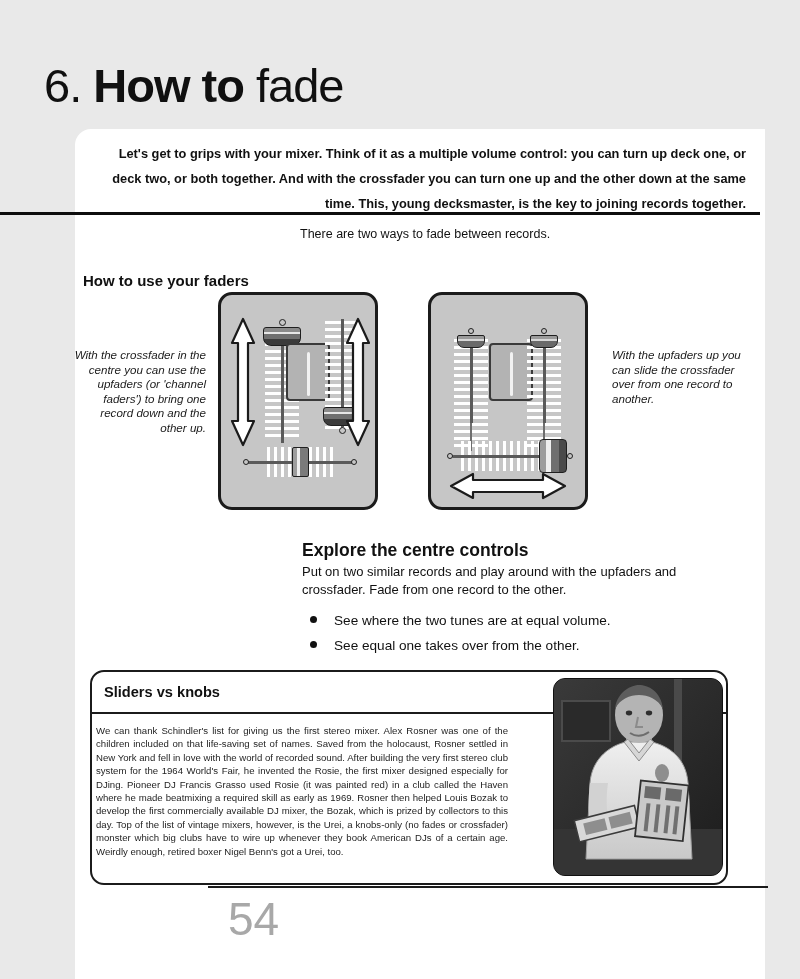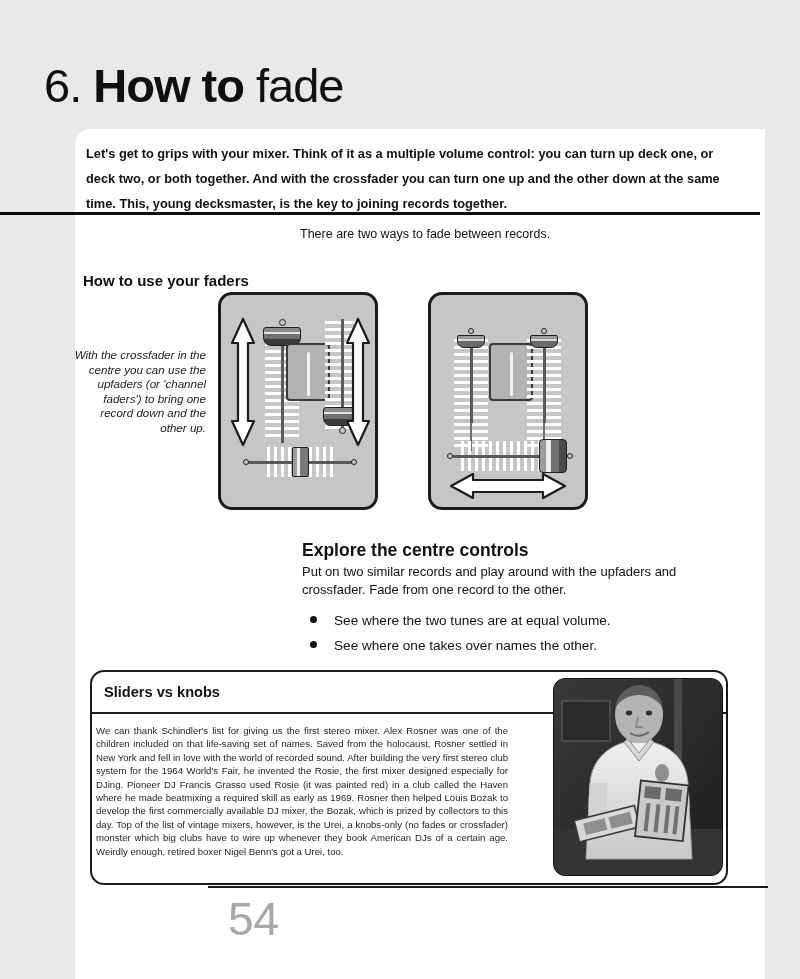--- a/index.html
+++ b/index.html
@@ -23,21 +23,21 @@
     font-size:47px;letter-spacing:-1px;color:#101010;
     white-space:nowrap;
   }
   .chapter-num{font-weight:400;}
   .chapter-bold{font-weight:bold;}
   .chapter-light{font-weight:400;}
 
   
   .intro{
     position:absolute;left:86px;top:141px;width:660px;
-    font-size:12.8px;font-weight:bold;line-height:25px;color:#111;
+    font-size:12.8px;font-weight:bold;line-height:25px;color:#111;text-align:right;
   }
 
   
   .rule-top{
     position:absolute;left:0px;top:212px;width:760px;height:3px;background:#0d0d0d;
   }
 
   
   .sec-heading{
     position:absolute;left:83px;top:222px;width:200px;
@@ -193,20 +193,21 @@
     <span class="chapter-light">fade</span>
   </div>
 
   <div class="intro">Let's get to grips with your mixer. Think of it as a multiple volume control: you can turn up deck one, or deck two, or both together. And with the crossfader you can turn one up and the other down at the same time. This, young decksmaster, is the key to joining records together.</div>
   <div class="rule-top"></div>
 
   <div class="sec-heading">How to use your faders</div>
   <div class="sec-intro">There are two ways to fade between records.</div>
 
   <div class="cap cap-left">With the crossfader in the centre you can use the upfaders (or 'channel faders') to bring one record down and the other up.</div>
+  <div class="cap cap-right">With the upfaders up you can slide the crossfader over from one record to another.</div>
 
   <div class="mixer mixer-left">
 
     <div class="arrow" style="left:9px;top:22px;">
       <svg width="26" height="130" viewBox="0 0 26 130">
         <polygon points="13,2 24,26 18,26 18,104 24,104 13,128 2,104 8,104 8,26 2,26" fill="#ffffff" stroke="#1b1b1b" stroke-width="2.2" stroke-linejoin="round"></polygon>
       </svg>
     </div>
 
     <div class="vtrack" style="left:44px;top:34px;"></div>
@@ -263,21 +264,21 @@
 
   <div class="explore-h">Explore the centre controls</div>
   <div class="explore-p">Put on two similar records and play around with the upfaders and crossfader. Fade from one record to the other.</div>
   <div class="bullets">
     <div class="bullet-row">
       <span class="bullet-dot"></span>
       <span>See where the two tunes are at equal volume.</span>
     </div>
     <div class="bullet-row">
       <span class="bullet-dot"></span>
-      <span>See where one takes over names the other.</span>
+      <span>See equal one takes over from the other.</span>
     </div>
   </div>
 
   <div class="box"></div>
   <div class="box-title">Sliders vs knobs</div>
   <div class="box-rule"></div>
   <div class="box-body">We can thank Schindler's list for giving us the first stereo mixer. Alex Rosner was one of the children included on that life-saving set of names. Saved from the holocaust, Rosner settled in New York and fell in love with the world of recorded sound. After building the very first stereo club system for the 1964 World's Fair, he invented the Rosie, the first mixer designed especially for DJing. Pioneer DJ Francis Grasso used Rosie (it was painted red) in a club called the Haven where he made beatmixing a required skill as early as 1969. Rosner then helped Louis Bozak to develop the first commercially available DJ mixer, the Bozak, which is prized by collectors to this day. Top of the list of vintage mixers, however, is the Urei, a knobs-only (no fades or crossfader) monster which big clubs have to wire up whenever they book American DJs of a certain age. Weirdly enough, retired boxer Nigel Benn's got a Urei, too.</div>
 
   <div class="photo">
     <svg width="168" height="196" viewBox="0 0 168 196">

